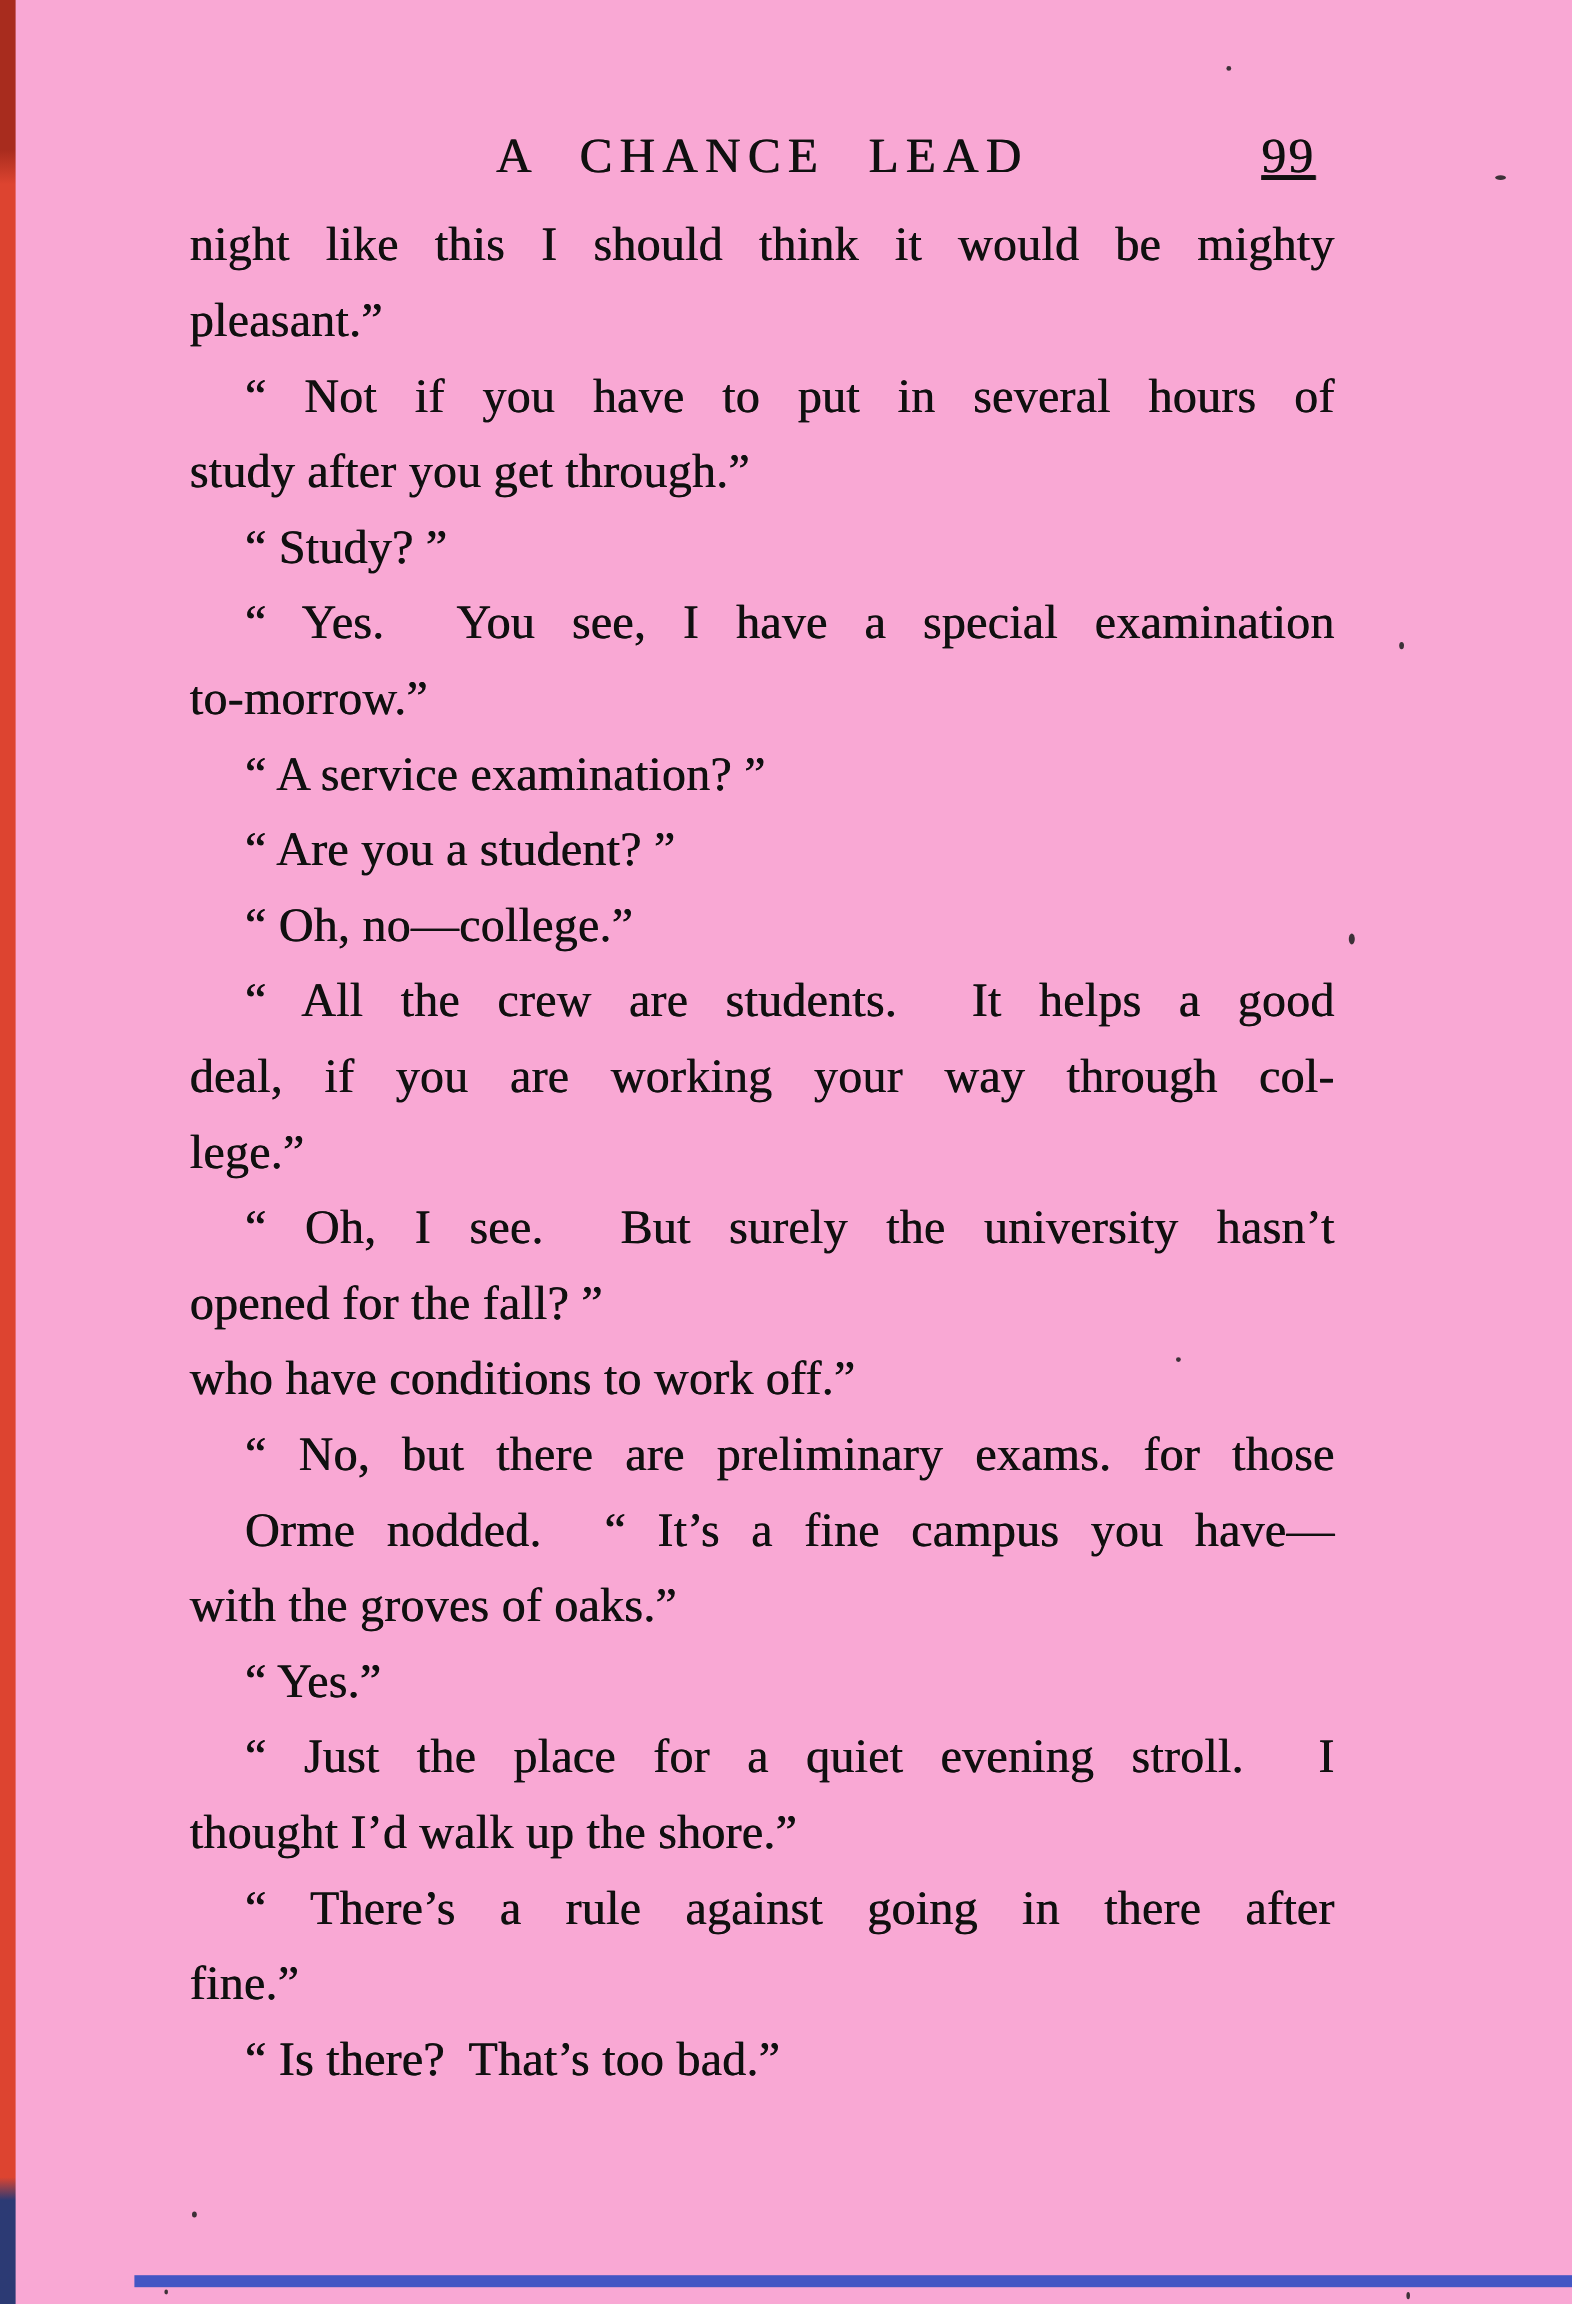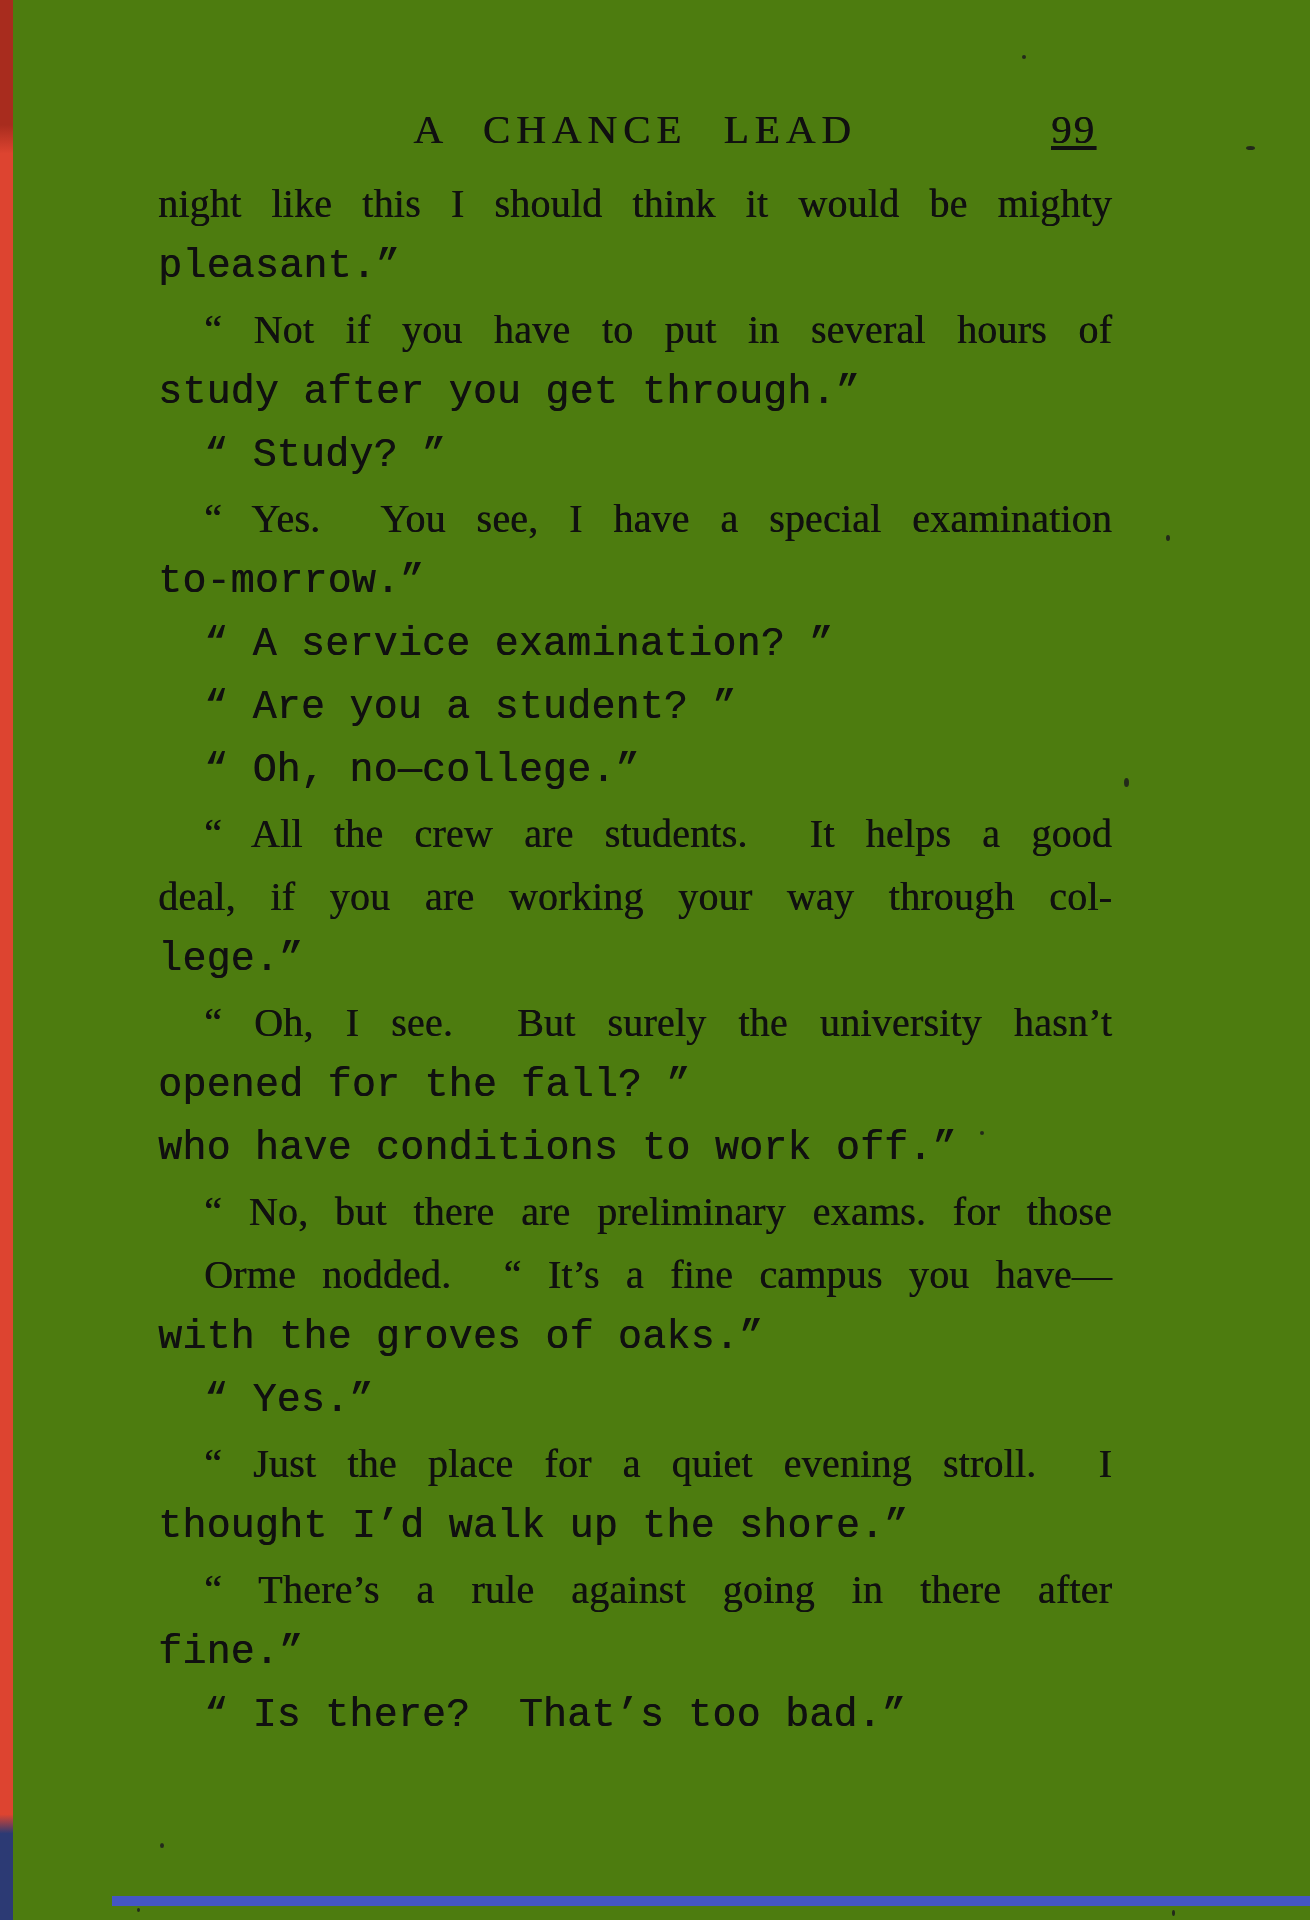--- a/index.html
+++ b/index.html
@@ -69,36 +69,35 @@
   }
   .line {
     height: 63px;
     text-align: justify;
     text-align-last: justify;
     white-space: normal;
   }
   .line.last {
     text-align: center;
     text-align-last: left;
-    font-family: Liberation Mono, monospace;
   }
   .line.indent {
     padding-left: 46px;
   }
   .speck {
     position: absolute;
     background: #1c1c1c;
     border-radius: 50%;
     opacity: 0.85;
   }
 </style>
 </head>
 <body>
 
-<div class="page" style="background: #4d7c0f; color: rgb(16, 16, 16);">
+<div class="page" style="background: #f9a8d4; color: rgb(16, 16, 16);">
 
   <div class="edge-stripe" style="background: linear-gradient(rgb(168, 44, 30) 0%, rgb(168, 44, 30) 6.5%, rgb(221, 68, 48) 8%, rgb(221, 68, 48) 94.5%, rgb(44, 58, 116) 95.5%, rgb(44, 58, 116) 100%);"></div>
 
   <div class="header-row">
     <span class="header-title">A CHANCE LEAD</span>
   </div>
 
   <div class="page-number">99</div>
 
   <div class="text-block">

